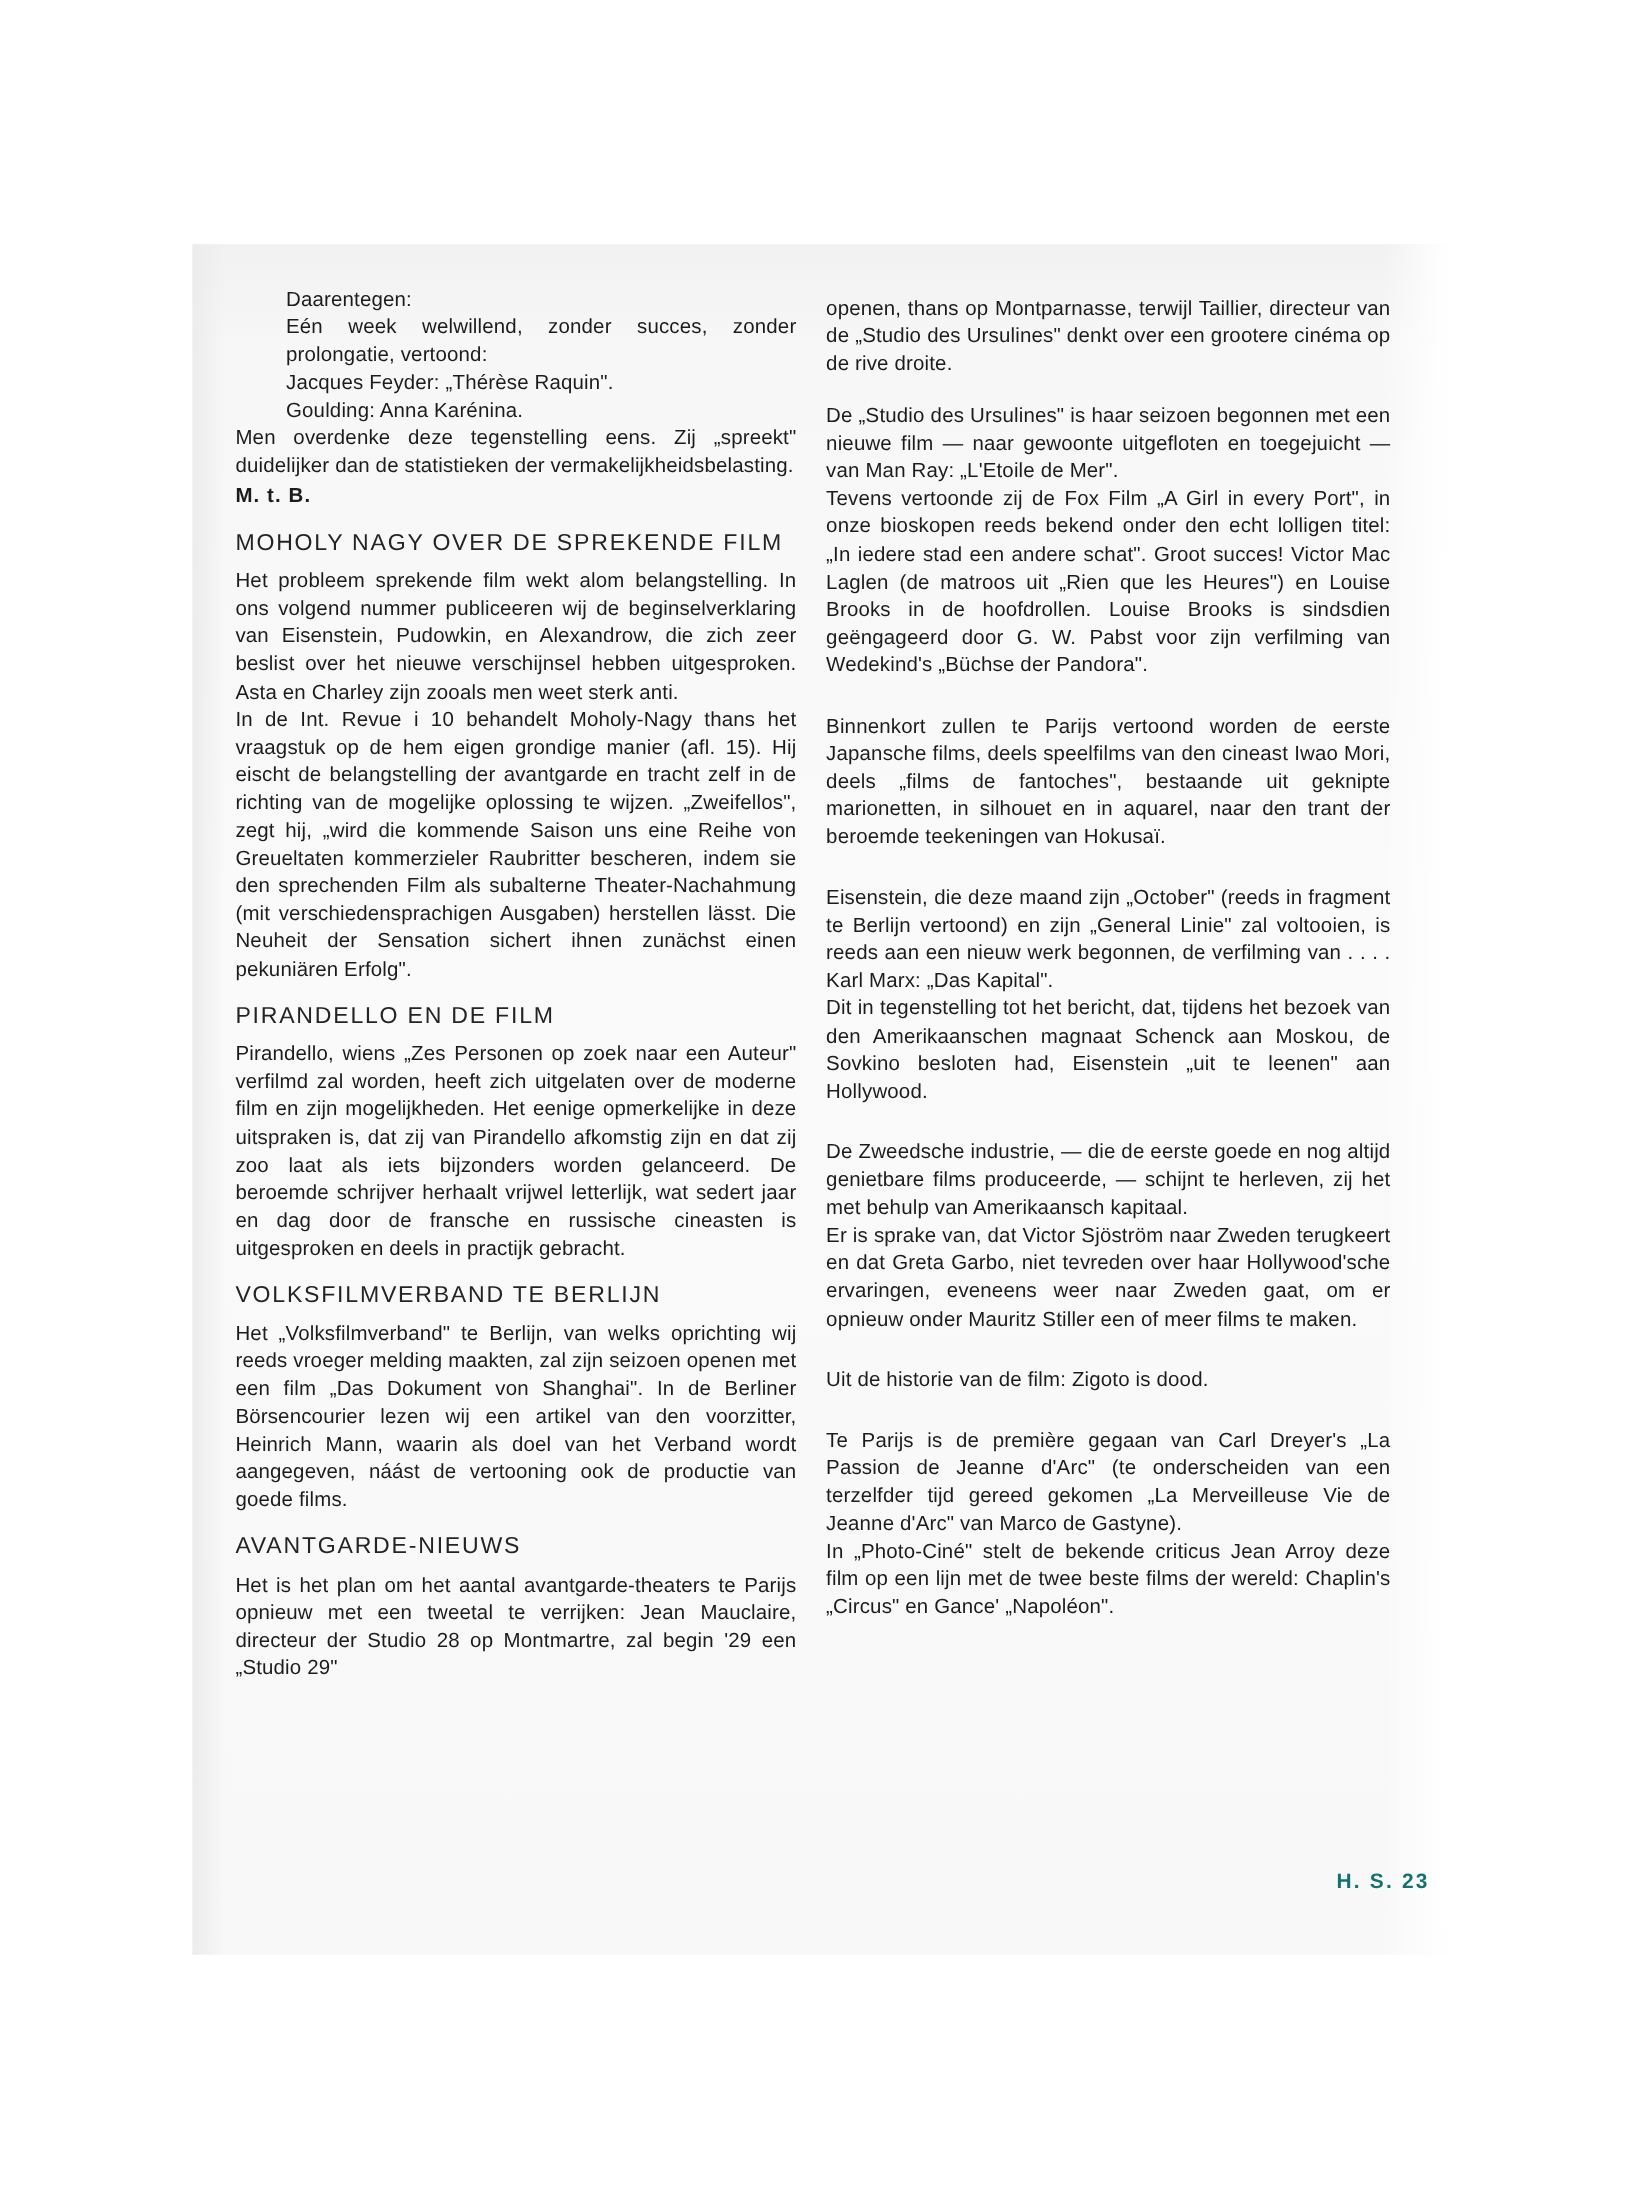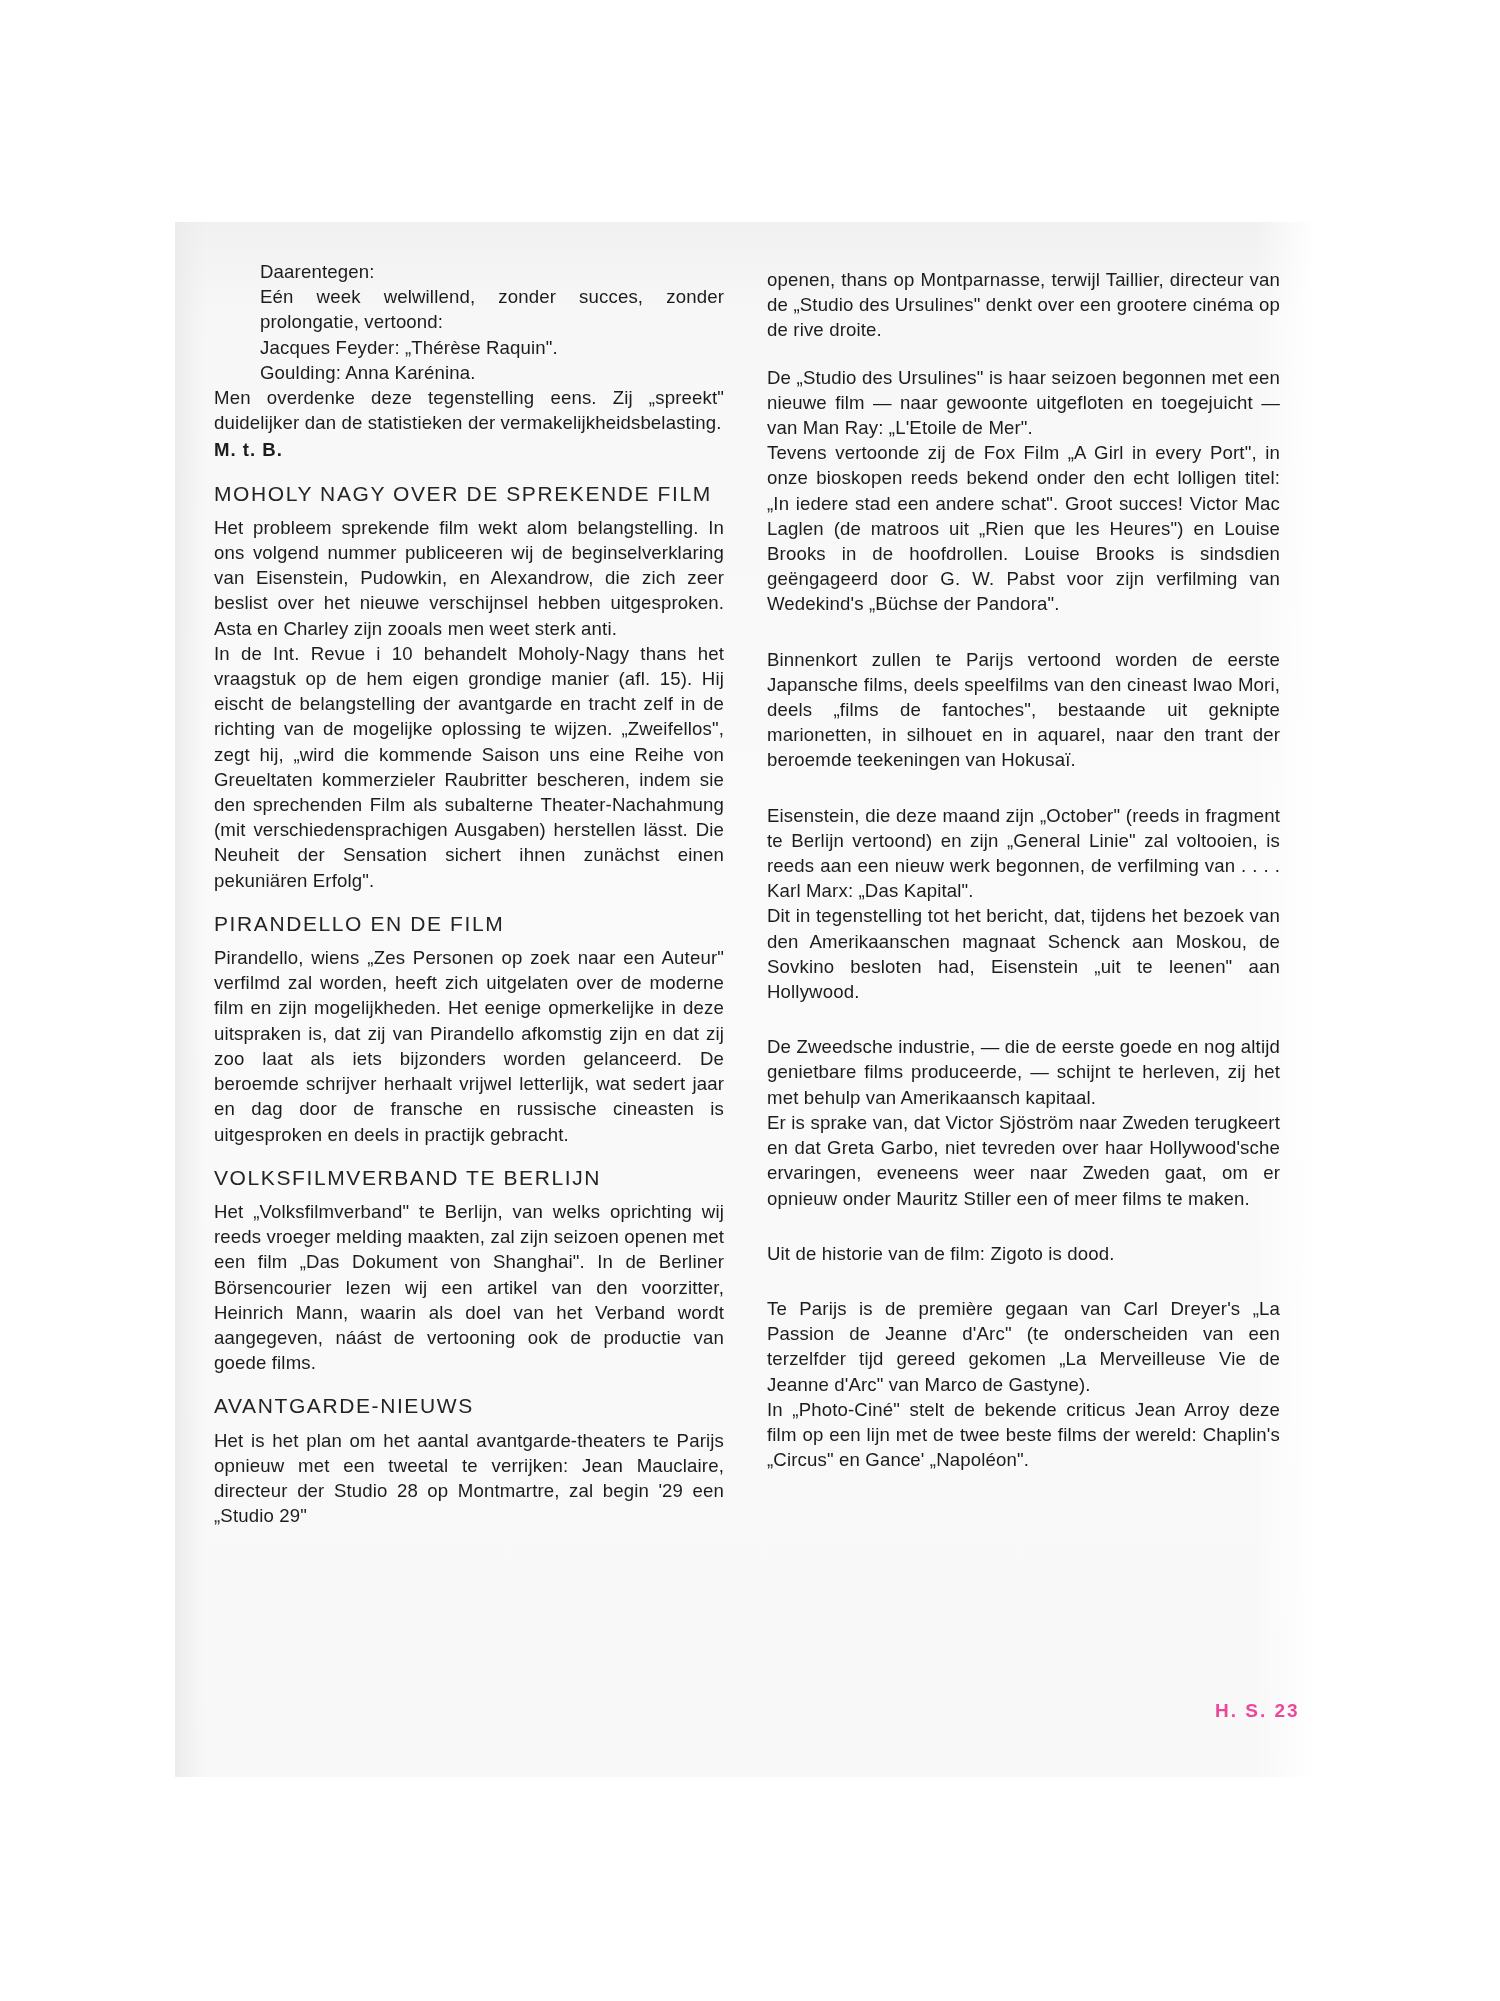--- a/index.html
+++ b/index.html
@@ -42,21 +42,21 @@
       font-size: 18.6px;
       line-height: 25.2px;
       letter-spacing: 0.15px;
     }
     .col-left {
       left: 214px;
       top: 259px;
       width: 510px;
     }
     .col-right {
-      left: 767px;
+      left: 751px;
       top: 267px;
       width: 513px;
     }
     .p {
       margin: 0;
       text-align: justify;
       text-align-last: left;
       hyphens: manual;
     }
     .indent {
@@ -77,21 +77,21 @@
     }
     .gap { height: 22px; }
     .gap-lg { height: 30px; }
     .page-number {
       position: absolute;
       left: 1215px;
       top: 1700px;
       font-size: 19px;
       font-weight: bold;
       letter-spacing: 2px;
-      color: #ec4899;
+      color: #0f766e;
     }
   </style>
 </head>
 <body>
 
 <div class="scan"></div>
 
 <div class="col col-left">
   <div>
     <p class="p indent">Daarentegen:</p>

